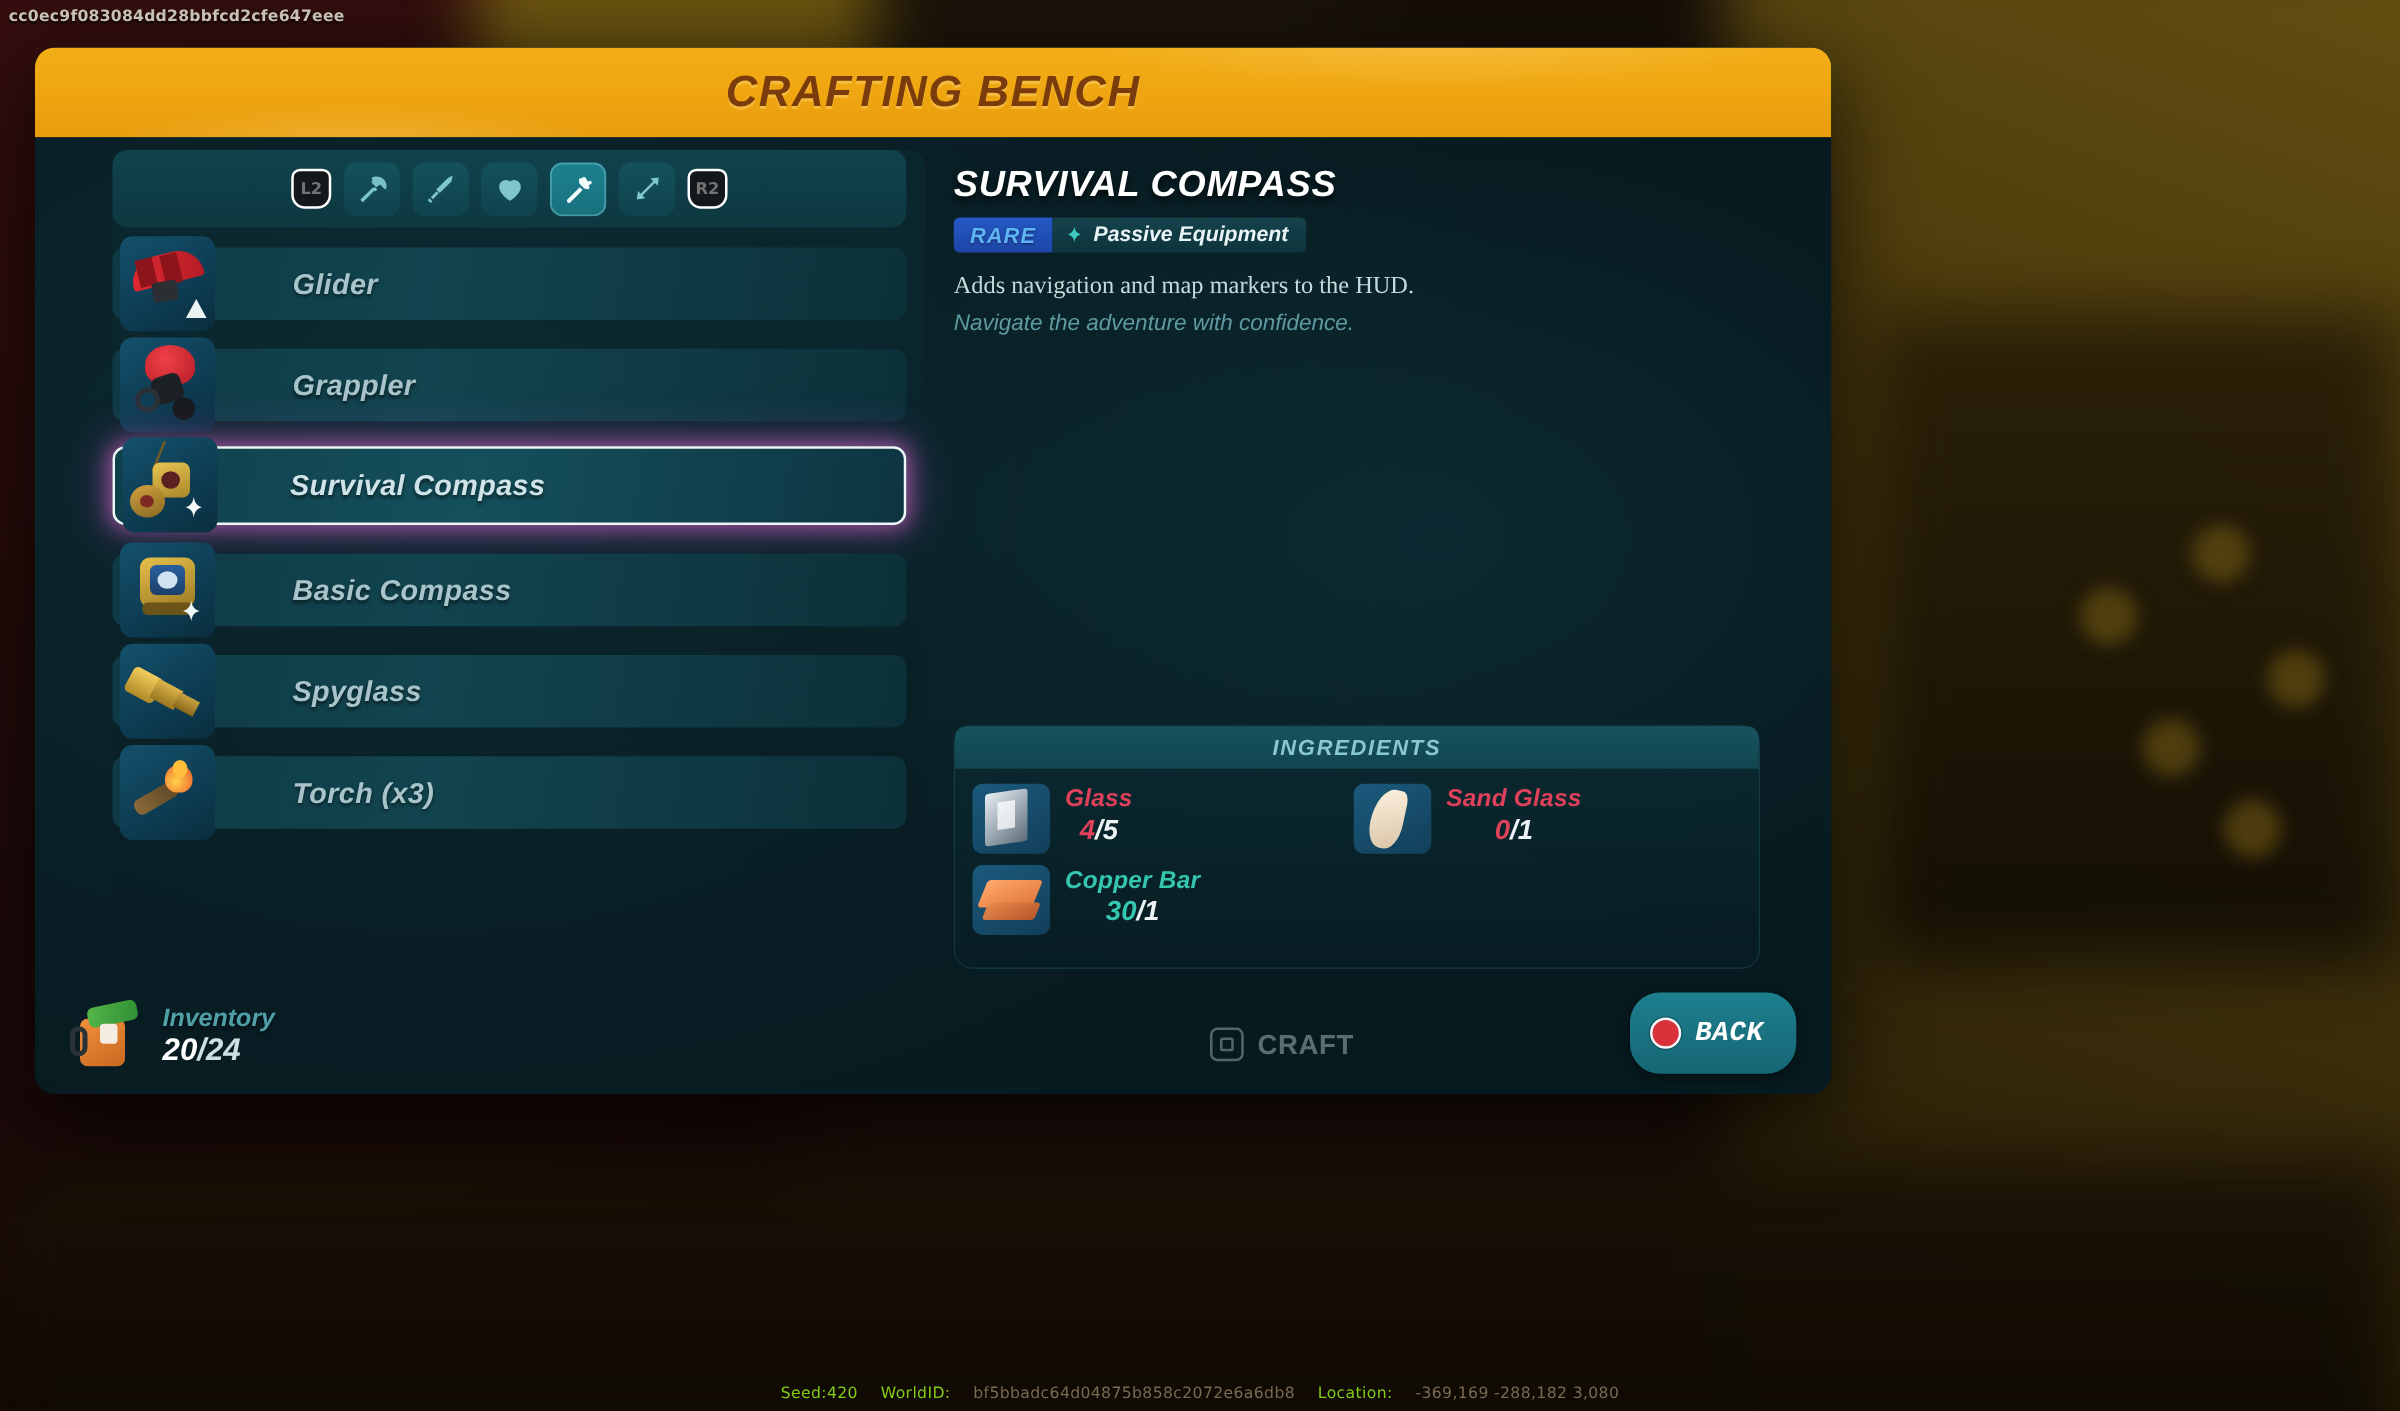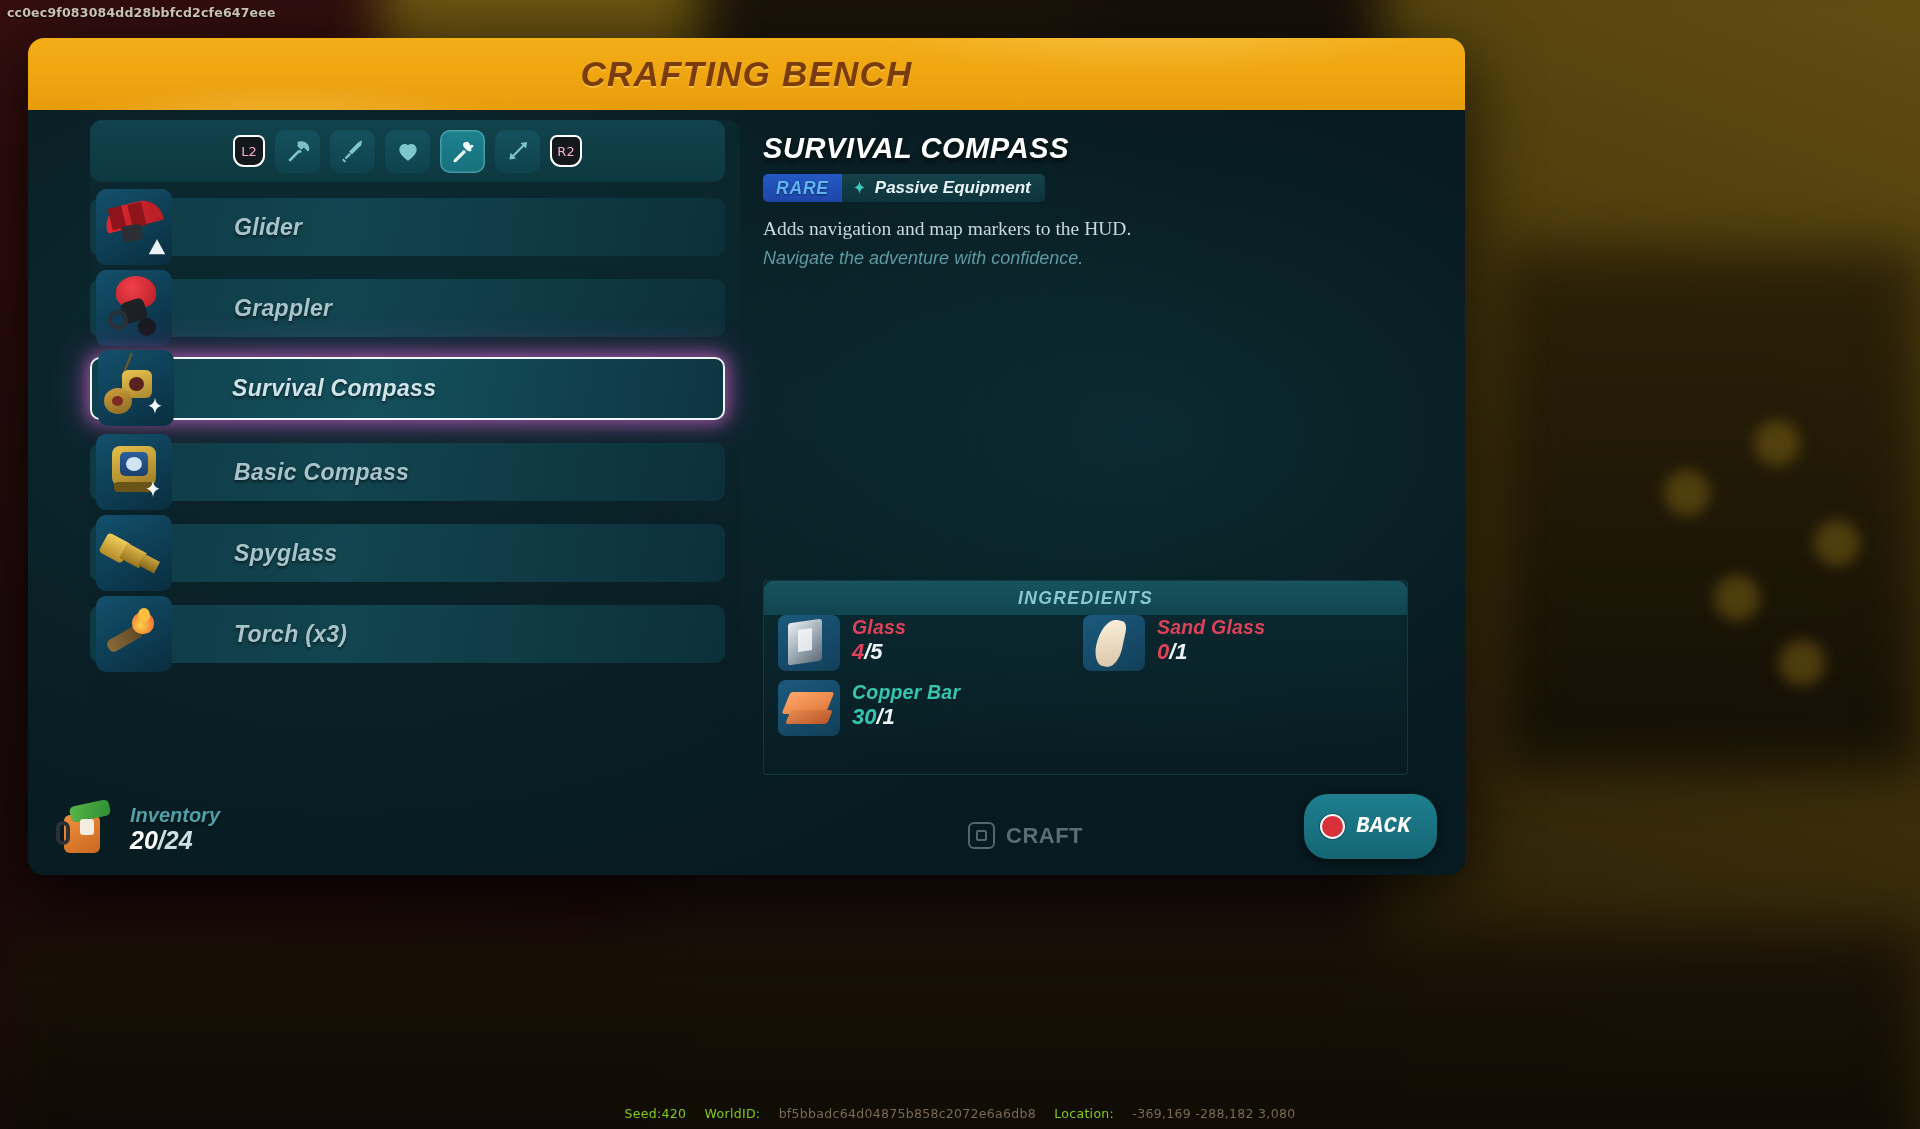--- a/index.html
+++ b/index.html
@@ -89,21 +89,21 @@
     background:linear-gradient(180deg,#11434c 0%,#0d3840 100%);
     display:flex; align-items:center; justify-content:center; gap:10px;
   }
   .bumper {
     width:32px; height:32px; position:relative; flex:0 0 auto;
   }
   .bumper .shield {
     width:32px; height:32px; background:#12181c; border:2.5px solid #ffffff;
     border-radius:7px 7px 11px 11px;
     display:flex; align-items:center; justify-content:center;
-    font-size:13px; font-weight:400; color:#f9a8d4; font-style:normal;
+    font-size:13px; font-weight:700; color:#737373; font-style:normal;
     font-family:"DejaVu Sans", sans-serif;
   }
   .tab {
     width:45px; height:43px; border-radius:10px;
     background:linear-gradient(180deg,#14515c 0%,#0f434d 100%);
     display:flex; align-items:center; justify-content:center;
     flex:0 0 auto; position:relative;
   }
   .tab svg { width:26px; height:26px; display:block; }
   .tab .gl { fill:#7fc6cb; }
@@ -179,33 +179,34 @@
     font-size:19.5px; color:#c5dadd; line-height:1.35;font-family:Liberation Serif, serif;
   }
   #flavor {
     position:absolute; left:0; top:136px; width:760px;
     font-size:18px; font-style:italic; color:#5e9aa0; line-height:1.35;
   }
 
   
   #ingpanel {
     position:absolute; left:0; top:470px; width:645px; height:195px;
-    border-radius:4px;
+    border-radius:15px;
     background:linear-gradient(180deg, rgba(12,44,52,.75) 0%, rgba(8,30,36,.6) 100%);
     border:1px solid rgba(40,100,110,.35);
+    text-align:center;
   }
   #inghead {
     height:34px; border-radius:9px 9px 0 0;
     background:linear-gradient(180deg,#17535e 0%,#11454f 100%);
     display:flex; align-items:center; justify-content:center;
     font-size:17.5px; font-weight:700; font-style:italic; letter-spacing:1.4px;
     color:#89c8cf;
   }
   #inggrid {
-    position:absolute; left:0; top:22px; width:638px; padding:12px 14px 0 14px;
+    position:absolute; left:0; top:34px; width:638px; padding:12px 14px 0 14px;
     display:flex; flex-wrap:wrap;
   }
   .ing { width:50%; display:flex; align-items:flex-start; gap:12px; margin-bottom:9px; }
   .ing .icon {
     width:62px; height:56px; border-radius:8px; position:relative; overflow:hidden;
     background:linear-gradient(150deg,#1b5a7d 0%,#123f59 100%);
     flex:0 0 auto;
   }
   .ing .txt { padding-top:2px; }
   .ing .iname { font-size:19.5px; font-weight:700; font-style:italic; letter-spacing:.2px; line-height:1.1; }

